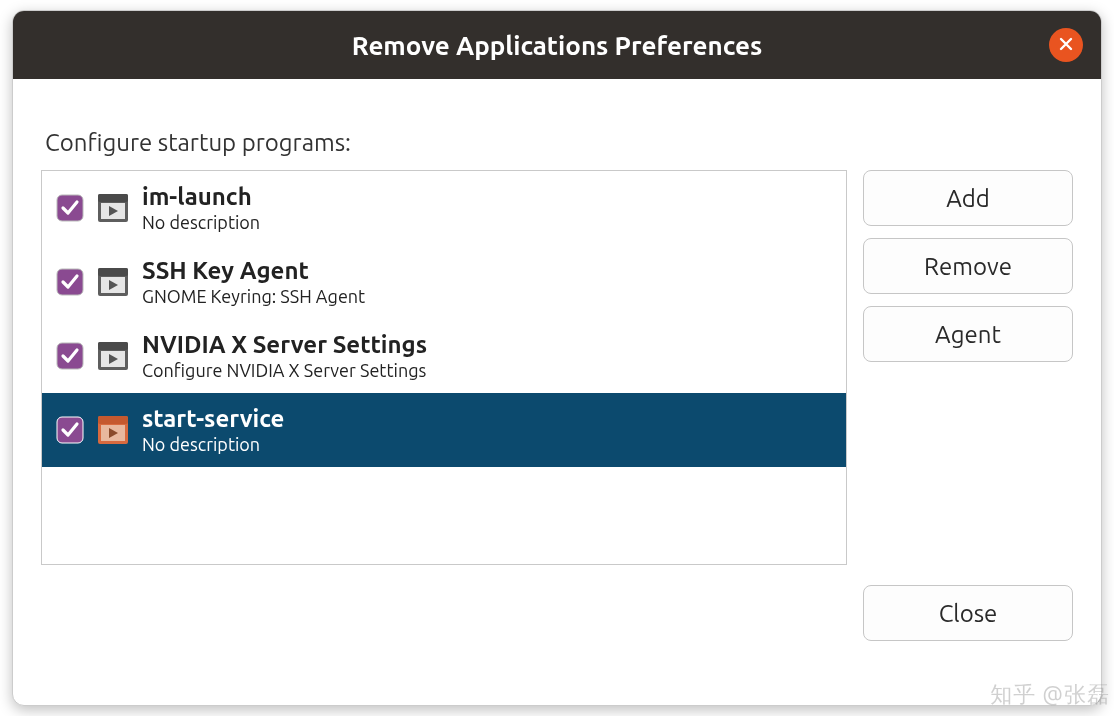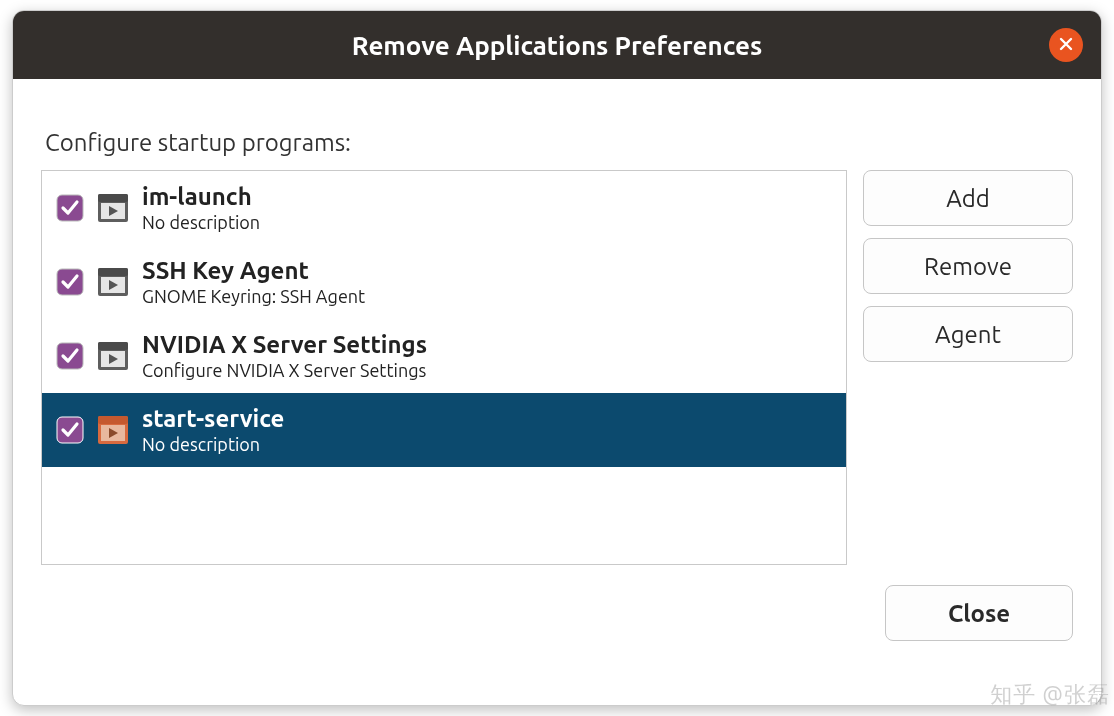--- a/index.html
+++ b/index.html
@@ -126,21 +126,21 @@
     cursor: pointer;
     display: flex;
     align-items: center;
     justify-content: center;
   }
   .footer {
     display: flex;
     justify-content: flex-end;
     margin-top: 20px;
   }
-  .footer .btn { width: 188px; font-weight: bold; }
+  .footer .btn { width: 210px; }
   .watermark {
     position: absolute;
     right: 4px;
     bottom: 6px;
     font-size: 22px;
     color: rgba(120,120,120,0.35);
     pointer-events: none;
     letter-spacing: 1px;
   }
 </style>

